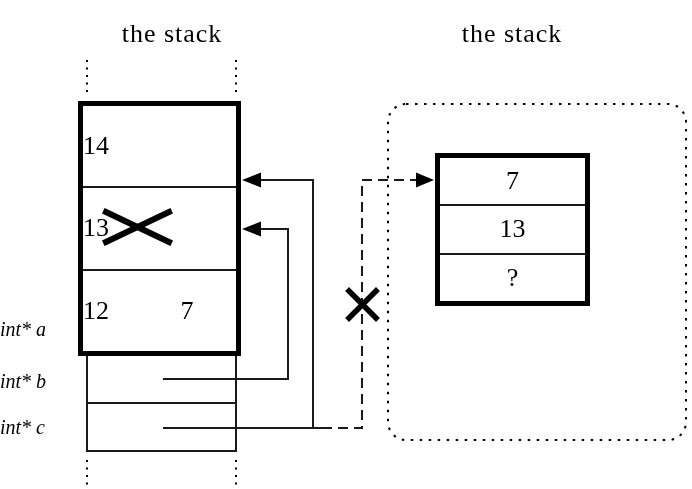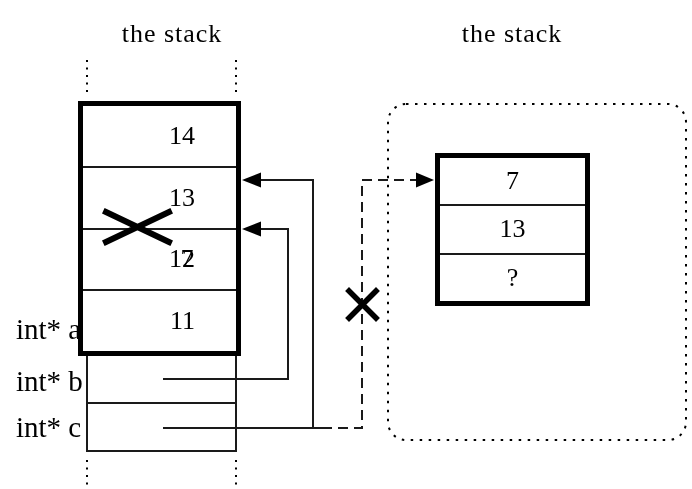--- a/index.html
+++ b/index.html
@@ -40,21 +40,21 @@
     box-sizing: border-box;
     border-bottom: 2px solid #1a1a1a;
     font-size: 26px;
   }
   .stack-cell:last-child { border-bottom: none; }
   .cell-val {
     position: absolute;
     left: 0; top: 50%;
     transform: translateY(-50%);
     width: 112px;
-    text-align: right;
+    text-align: left;
   }
   .new-val {
     position: absolute;
     left: 90px; top: 50%;
     transform: translateY(-50%);
     width: 28px;
     text-align: center;
   }
 
   .ptr-cell {
@@ -64,25 +64,26 @@
     box-sizing: border-box;
     border: 2px solid #1a1a1a;
     border-top: none;
     background: transparent;
   }
   .ptr-cell-b { top: 338px; }
   .ptr-cell-c { top: 386px; }
 
   .ptr-label {
     position: absolute;
-    left: 16px;
+    left: 0;
     width: 78px;
-    font-size: 29px;
+    font-size: 20px;
     line-height: 28px;
     white-space: nowrap;
+    font-style: italic;
   }
   .label-a { top: 297px; }
   .label-b { top: 349px; }
   .label-c { top: 395px; }
 
   .heap-box {
     position: absolute;
     left: 435px; top: 135px;
     width: 155px; height: 153px;
     border: 5px solid #000;
@@ -128,23 +129,20 @@
     <div class="stack-cell">
       <span class="cell-val">14</span>
     </div>
     <div class="stack-cell">
       <span class="cell-val">13</span>
     </div>
     <div class="stack-cell">
       <span class="cell-val">12</span>
       <span class="new-val">7</span>
     </div>
-    <div class="stack-cell">
-      <span class="cell-val">11</span>
-    </div>
   </div>
 
   <div class="ptr-cell ptr-cell-b"></div>
   <div class="ptr-cell ptr-cell-c"></div>
 
   <div class="heap-box">
     <div class="heap-cell">
       <span>7</span>
     </div>
     <div class="heap-cell">

